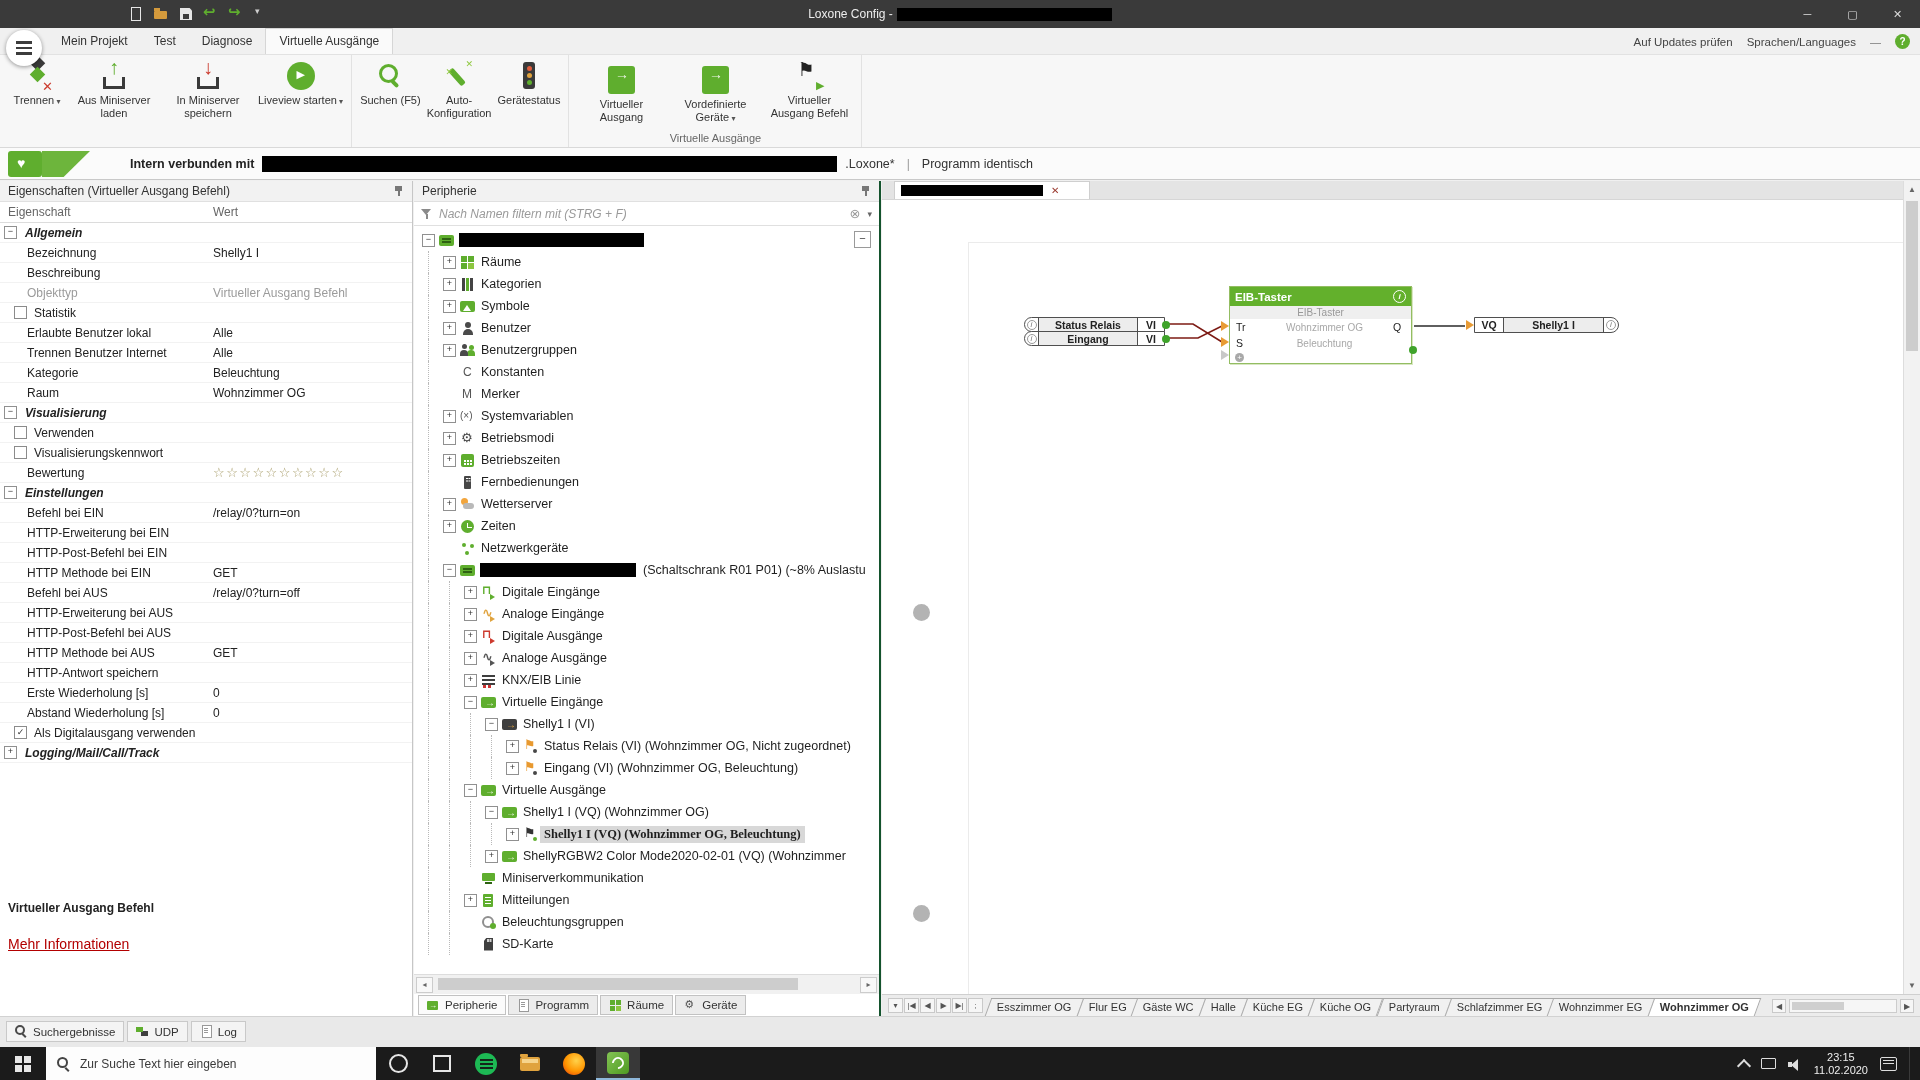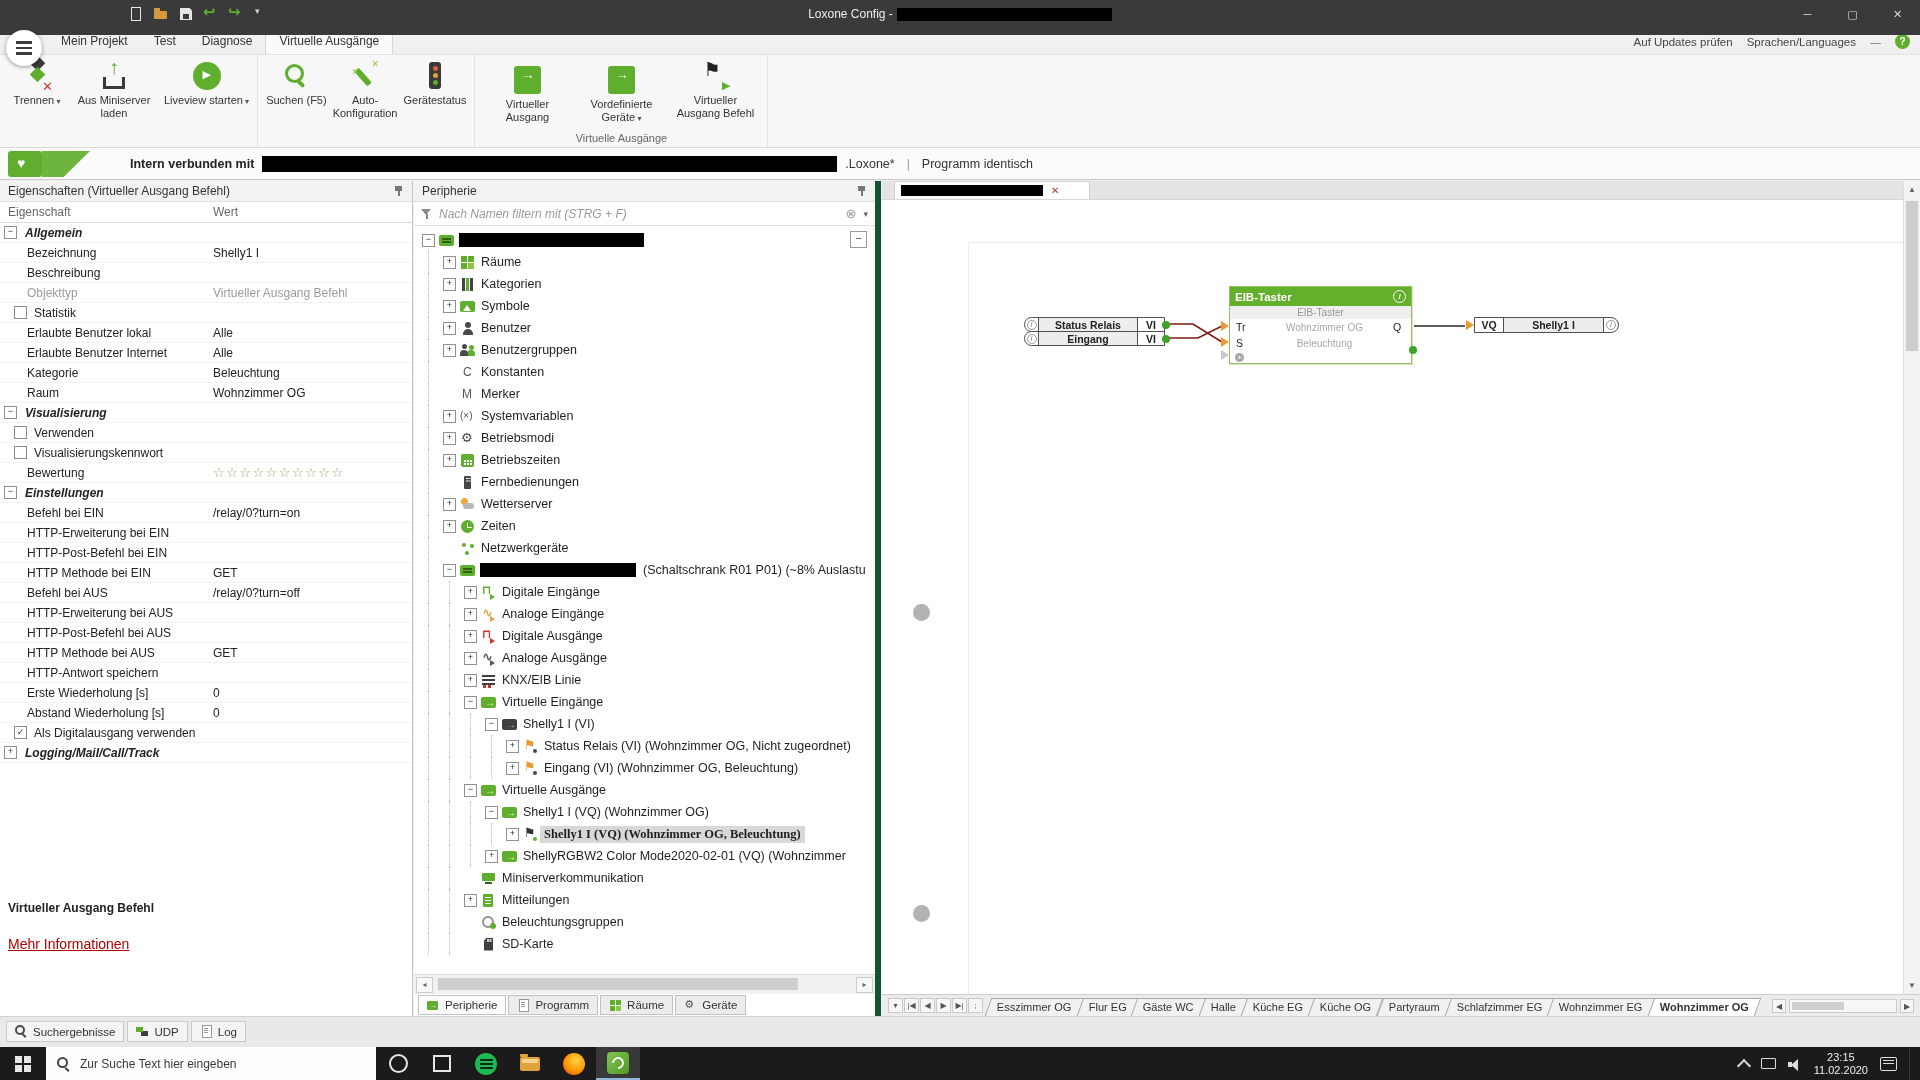--- a/index.html
+++ b/index.html
@@ -1,21 +1,21 @@
 <!DOCTYPE html>
 <html><head>
 <meta charset="utf-8">
 <style>
   html,body{margin:0;padding:0;background:#000;}
   #root{position:relative;width:1920px;height:1080px;overflow:hidden;background:#f0f0f0;
         font-family:"Liberation Sans","DejaVu Sans",sans-serif;font-size:12px;color:#222;}
   .redact{display:inline-block;background:#000;height:13px;vertical-align:middle;}
 
   
-  #titlebar{position:absolute;left:0;top:0;right:0;height:35px;background:#3a3a3a;z-index:6;padding-left:48px;}
+  #titlebar{position:absolute;left:0;top:0;right:0;height:28px;background:#3a3a3a;z-index:6;padding-left:48px;}
   #qat{position:absolute;left:128px;top:6px;display:flex;align-items:center;gap:9px;}
   .qi{display:inline-block;position:relative;width:16px;height:16px;}
   .qi-new::before{content:"";position:absolute;left:3px;top:1px;width:8px;height:12px;border:1.5px solid #e6e6e6;}
   .qi-open::before{content:"";position:absolute;left:1px;top:5px;width:13px;height:8px;background:#d49a3c;border-radius:1px;}
   .qi-open::after{content:"";position:absolute;left:1px;top:2px;width:6px;height:3px;background:#d49a3c;}
   .qi-save::before{content:"";position:absolute;left:2px;top:2px;width:12px;height:12px;background:#e6e6e6;clip-path:polygon(0 0,80% 0,100% 20%,100% 100%,0 100%);}
   .qi-save::after{content:"";position:absolute;left:5px;top:8px;width:6px;height:5px;background:#3a3a3a;}
   .qi-undo::before{content:"↩";position:absolute;left:0;top:-3px;color:#5fae2e;font-size:15px;font-weight:bold;}
   .qi-redo::before{content:"↪";position:absolute;left:0;top:-3px;color:#5fae2e;font-size:15px;font-weight:bold;}
   .qi-more::before{content:"▾";position:absolute;left:2px;top:0;color:#cfcfcf;font-size:9px;}
@@ -71,21 +71,21 @@
   .hearticon{position:absolute;left:8px;top:3px;width:34px;height:26px;background:#5fae2e;border-radius:3px;}
   .hearticon::after{content:"♥";position:absolute;left:9px;top:4px;color:#fff;font-size:14px;}
   .hearttail{position:absolute;left:42px;top:3px;width:48px;height:26px;background:#6db53c;clip-path:polygon(0 0,100% 0,45% 100%,0 100%);}
   .sb-bold{font-weight:bold;font-size:12.5px;}
   .sb-redact{width:575px;height:16px;}
   .sb-text{font-size:12.5px;color:#333;}
   .sb-sep{color:#999;padding:0 4px;}
 
   
   #col1{position:absolute;left:0;top:181px;width:413px;bottom:64px;background:#fff;border-right:1px solid #c6c6c6;box-sizing:border-box;}
-  #col2{position:absolute;left:414px;top:181px;width:467px;bottom:64px;background:#fff;border-right:6px solid #14532d;box-sizing:border-box;overflow:hidden;}
+  #col2{position:absolute;left:414px;top:181px;width:467px;bottom:64px;background:#fff;border-right:2px solid #14532d;box-sizing:border-box;overflow:hidden;}
   #col3{position:absolute;left:882px;top:181px;right:0;bottom:64px;background:#e9e9e9;}
   .phead{height:20px;background:#f2f2f2;border-bottom:1px solid #e0e0e0;display:flex;align-items:center;padding:0 8px;font-size:12px;color:#333;}
   .pin{width:10px;height:12px;position:relative;margin-left:auto;}
   .pin::before{content:"";position:absolute;left:1px;top:1px;width:7px;height:5px;background:#777;}
   .pin::after{content:"";position:absolute;left:4px;top:6px;width:1.5px;height:5px;background:#777;}
 
   
   .pcols{height:20px;display:flex;border-bottom:1px solid #dcdcdc;color:#666;font-size:12px;align-items:center;}
   .pcols .c1{width:205px;padding-left:8px;box-sizing:border-box;}
   .pcols .c2{flex:1;padding-left:8px;}
@@ -330,20 +330,24 @@
           <div class="rbtns">
             <div class="rbtn">
               <span class="ri ri-disconnect"></span>
               <div class="rlbl"><span class="rline">Trennen</span><span class="drop"> ▾</span></div>
             </div>
             <div class="rbtn">
               <span class="ri ri-upload"></span>
               <div class="rlbl"><span class="rline">Aus Miniserver laden</span></div>
             </div>
             <div class="rbtn">
+              <span class="ri ri-download"></span>
+              <div class="rlbl"><span class="rline">In Miniserver speichern</span></div>
+            </div>
+            <div class="rbtn">
               <span class="ri ri-play"></span>
               <div class="rlbl"><span class="rline">Liveview starten</span><span class="drop"> ▾</span></div>
             </div>
           </div>
         </div>
         <div class="rgroup">
           <div class="rbtns">
             <div class="rbtn">
               <span class="ri ri-search"></span>
               <div class="rlbl"><span class="rline">Suchen (F5)</span></div>
@@ -428,21 +432,21 @@
           <span class="pval"></span>
         </div>
         <div class="prow">
           <span class="plabel">
             <span class="plt">Erlaubte Benutzer lokal</span>
           </span>
           <span class="pval">Alle</span>
         </div>
         <div class="prow">
           <span class="plabel">
-            <span class="plt">Erlaubte Benutzer Internet</span>
+            <span class="plt">Trennen Benutzer Internet</span>
           </span>
           <span class="pval">Alle</span>
         </div>
         <div class="prow">
           <span class="plabel">
             <span class="plt">Kategorie</span>
           </span>
           <span class="pval">Beleuchtung</span>
         </div>
         <div class="prow">

